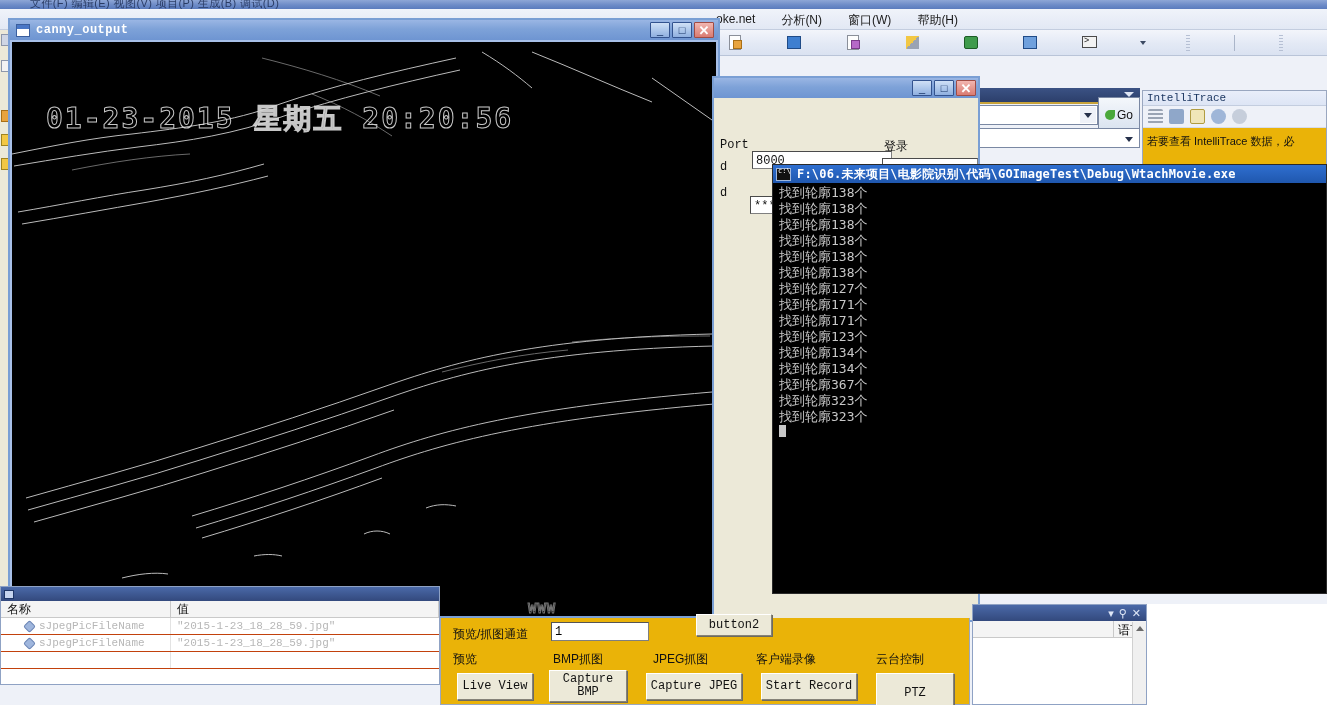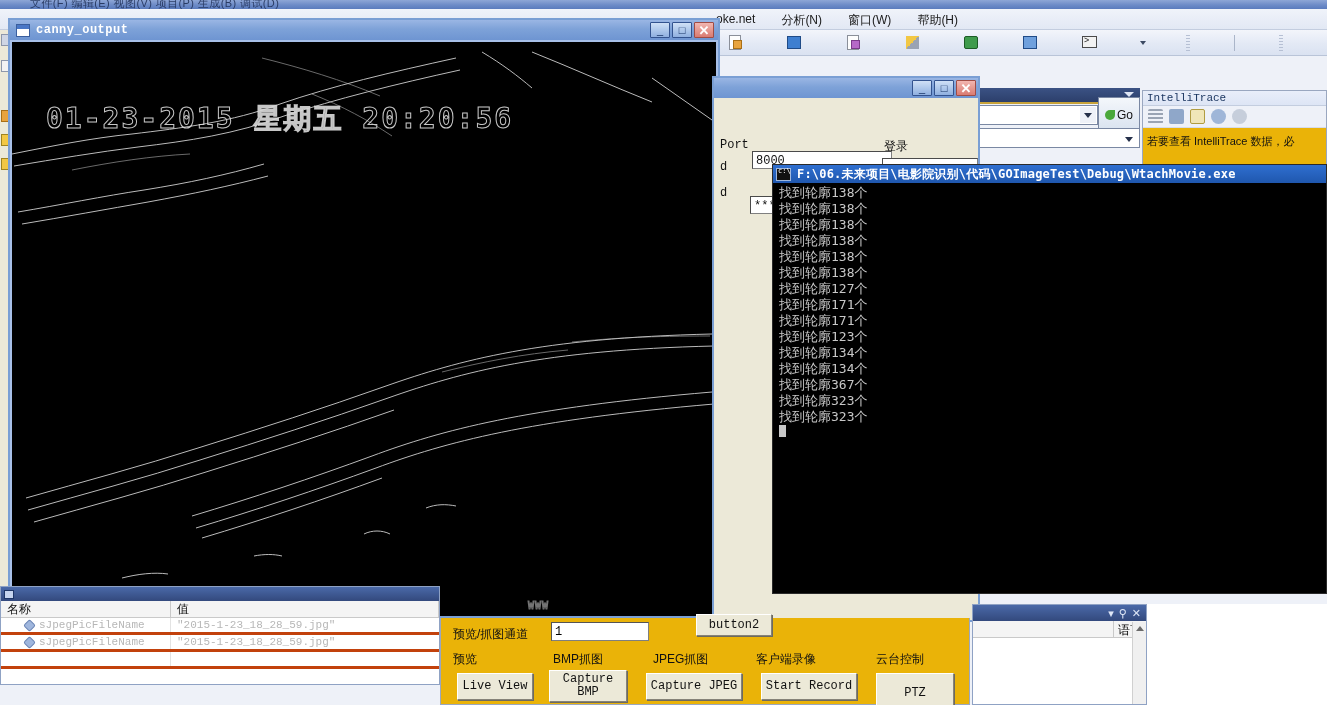--- a/index.html
+++ b/index.html
@@ -107,21 +107,21 @@
   .wb .gly { position:absolute; inset:0; display:flex; align-items:center; justify-content:center; font-size:11px; color:#163264; font-family:"Liberation Sans", sans-serif; }
   .wb.close .gly { color:#fff; font-weight:bold; font-size:13px; }
   .canny-canvas { position:absolute; left:2px; top:22px; width:704px; height:574px; background:#000; overflow:hidden; }
   .canny-ts {
     position:absolute; left:34px; top:58px; font-size:28px; letter-spacing:2px;
     font-family:"DejaVu Sans Mono", monospace; font-weight:bold;
     color:transparent; -webkit-text-stroke:1px #d8d8d8; text-stroke:1px #d8d8d8;
     white-space:nowrap; opacity:.92;
   }
   .canny-wm {
-    position:absolute; left:516px; top:558px; font-size:10px; letter-spacing:1px;
+    position:absolute; left:516px; top:558px; font-size:14px; letter-spacing:1px;
     font-family:"DejaVu Sans Mono", monospace;
     color:transparent; -webkit-text-stroke:1px #9a9a9a; opacity:.75; white-space:nowrap;
   }
 
   
   .dlg { position:absolute; left:712px; top:76px; width:268px; height:546px; background:#ece9d8; border:2px solid #7a9fd4; }
   .dlg-title { height:20px; background:linear-gradient(to bottom,#9ab6e4 0%,#7ea2d8 45%,#6e95d2 100%); display:flex; align-items:center; }
   .dlg-body { position:relative; height:100%; }
   .lbl { position:absolute; font-size:12px; color:#111; font-family:"Liberation Mono", monospace; white-space:nowrap; }
   .lbl-cn { font-family:"Liberation Sans", sans-serif; }
@@ -138,21 +138,21 @@
   .ccursor { display:inline-block; width:7px; height:12px; background:#c8c8c8; margin-left:0; }
 
   
   .watch { position:absolute; left:0; top:586px; width:440px; height:99px; background:#fff; border:1px solid #8fa2c4; }
   .watch-titlebar { height:14px; background:linear-gradient(to bottom,#4a69a8,#33497d); display:flex; align-items:center; padding:0 3px; }
   .watch-tb-icon { width:10px; height:9px; background:#c6d4ee; border:1px solid #1e3566; }
   .watch-head { display:flex; height:17px; background:#f4f4f4; border-bottom:1px solid #c9c9c9; }
   .wh-cell { font-size:12px; color:#111; padding:1px 6px; border-right:1px solid #c9c9c9; display:flex; align-items:center; }
   .wh-name { width:170px; }
   .wh-val { flex:1; }
-  .wrow { display:flex; height:17px; border-bottom:3px solid #c2410c; }
+  .wrow { display:flex; height:17px; border-bottom:1px solid #c2410c; }
   .wc { font-size:11px; color:#b7b7b7; padding:1px 6px; display:flex; align-items:center; font-family:"Liberation Mono", monospace; white-space:nowrap; }
   .wc-name { width:170px; border-right:1px solid #e3e3e3; }
   .wc-val { flex:1; }
   .wdot { width:9px; height:9px; background:#9fb6dd; border:1px solid #6b85b5; border-radius:2px; margin:0 5px 0 18px; transform:rotate(45deg); }
 
   
   .devpanel { position:absolute; left:440px; top:618px; width:530px; height:87px; background:#eab308; border:1px solid #9aa7c0; border-top:none; }
   .dv-lbl { position:absolute; font-size:12px; color:#111; white-space:nowrap; }
   .dv-input { position:absolute; background:#fff; border:1px solid #7f7f7f; border-top-color:#555; border-left-color:#555; font-size:12px; padding:2px 3px; font-family:"Liberation Mono", monospace; }
   .dv-btn { position:absolute; background:#ece9d8; border:1px solid #868378; border-top-color:#fff; border-left-color:#fff; box-shadow:1px 1px 0 #6d6a60; font-size:12px; color:#111; display:flex; align-items:center; justify-content:center; text-align:center; line-height:13px; font-family:"Liberation Mono", monospace; }

